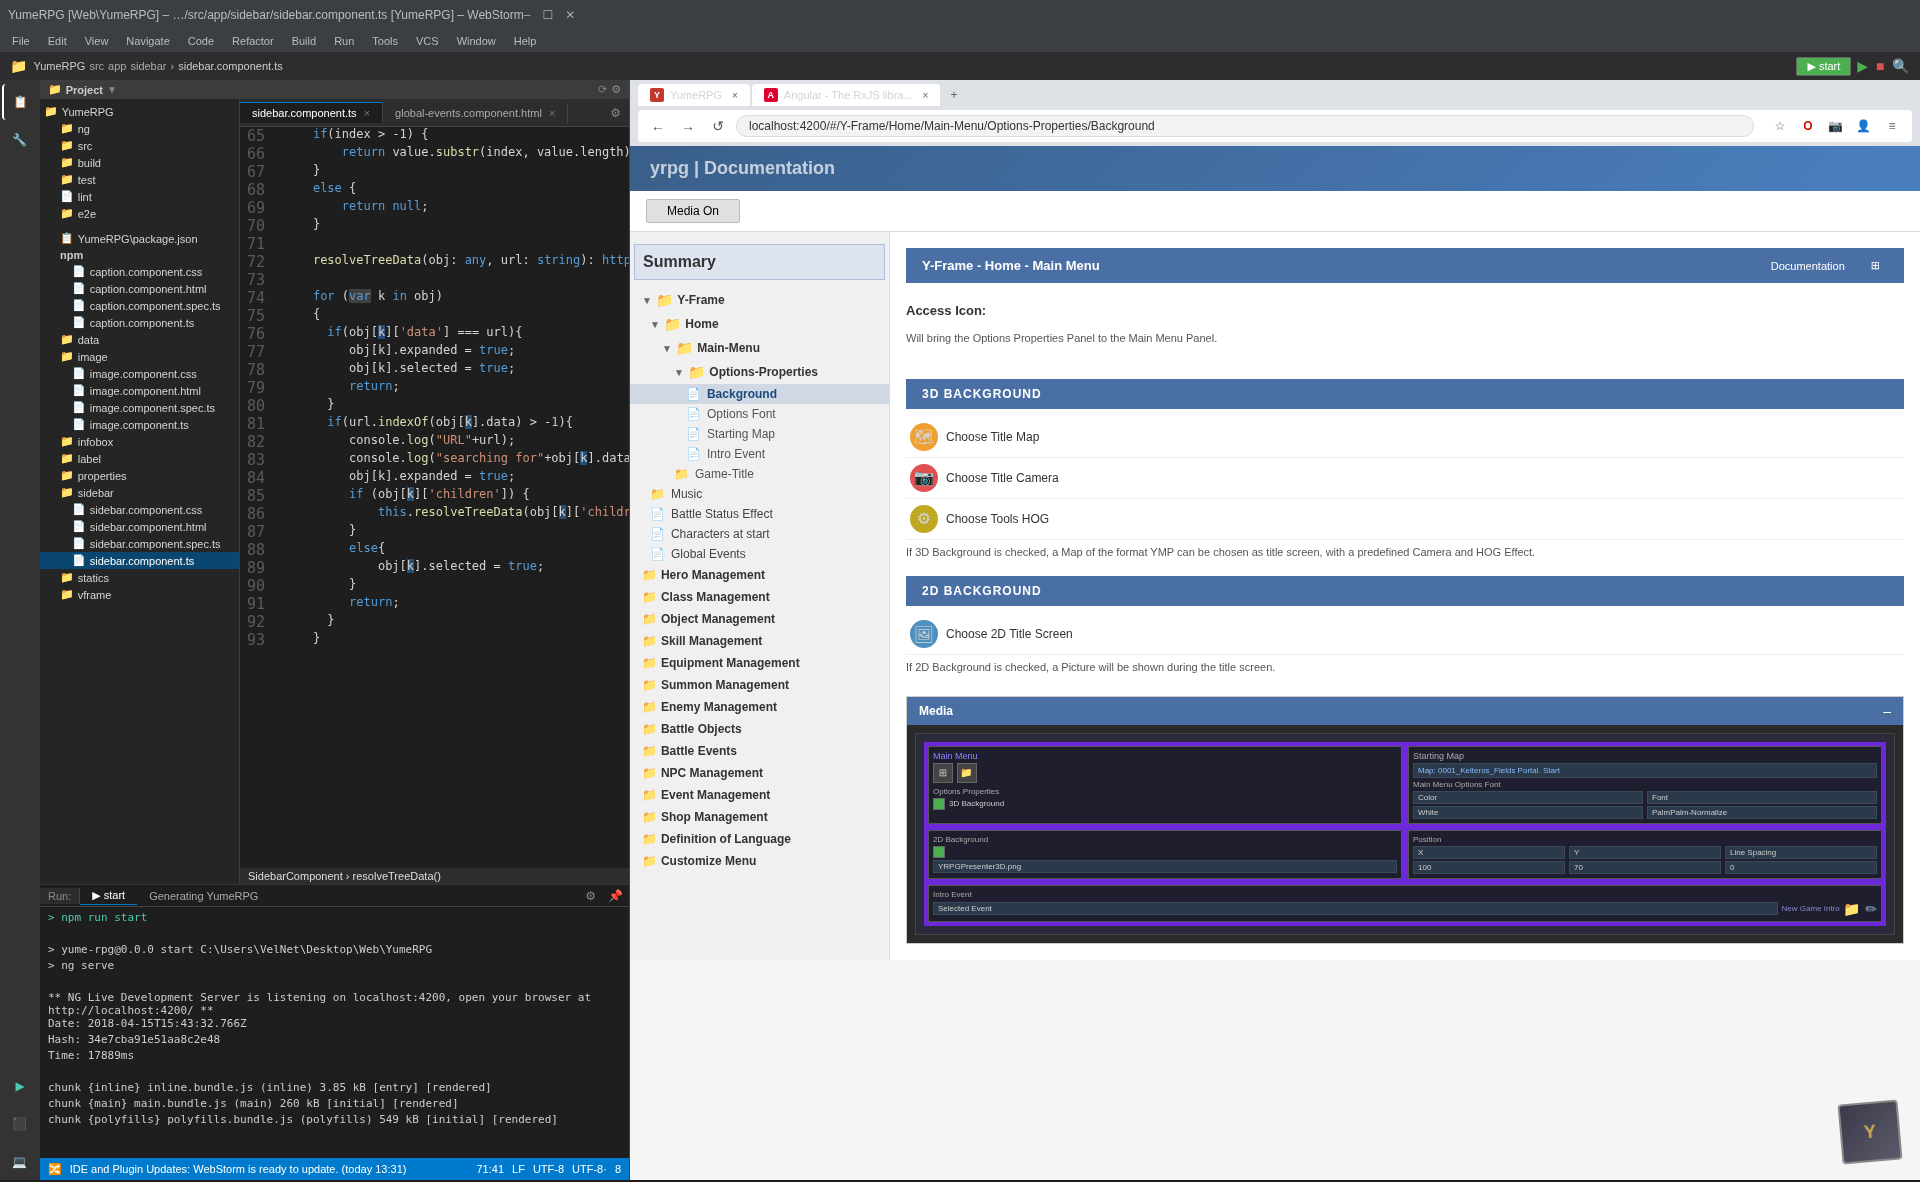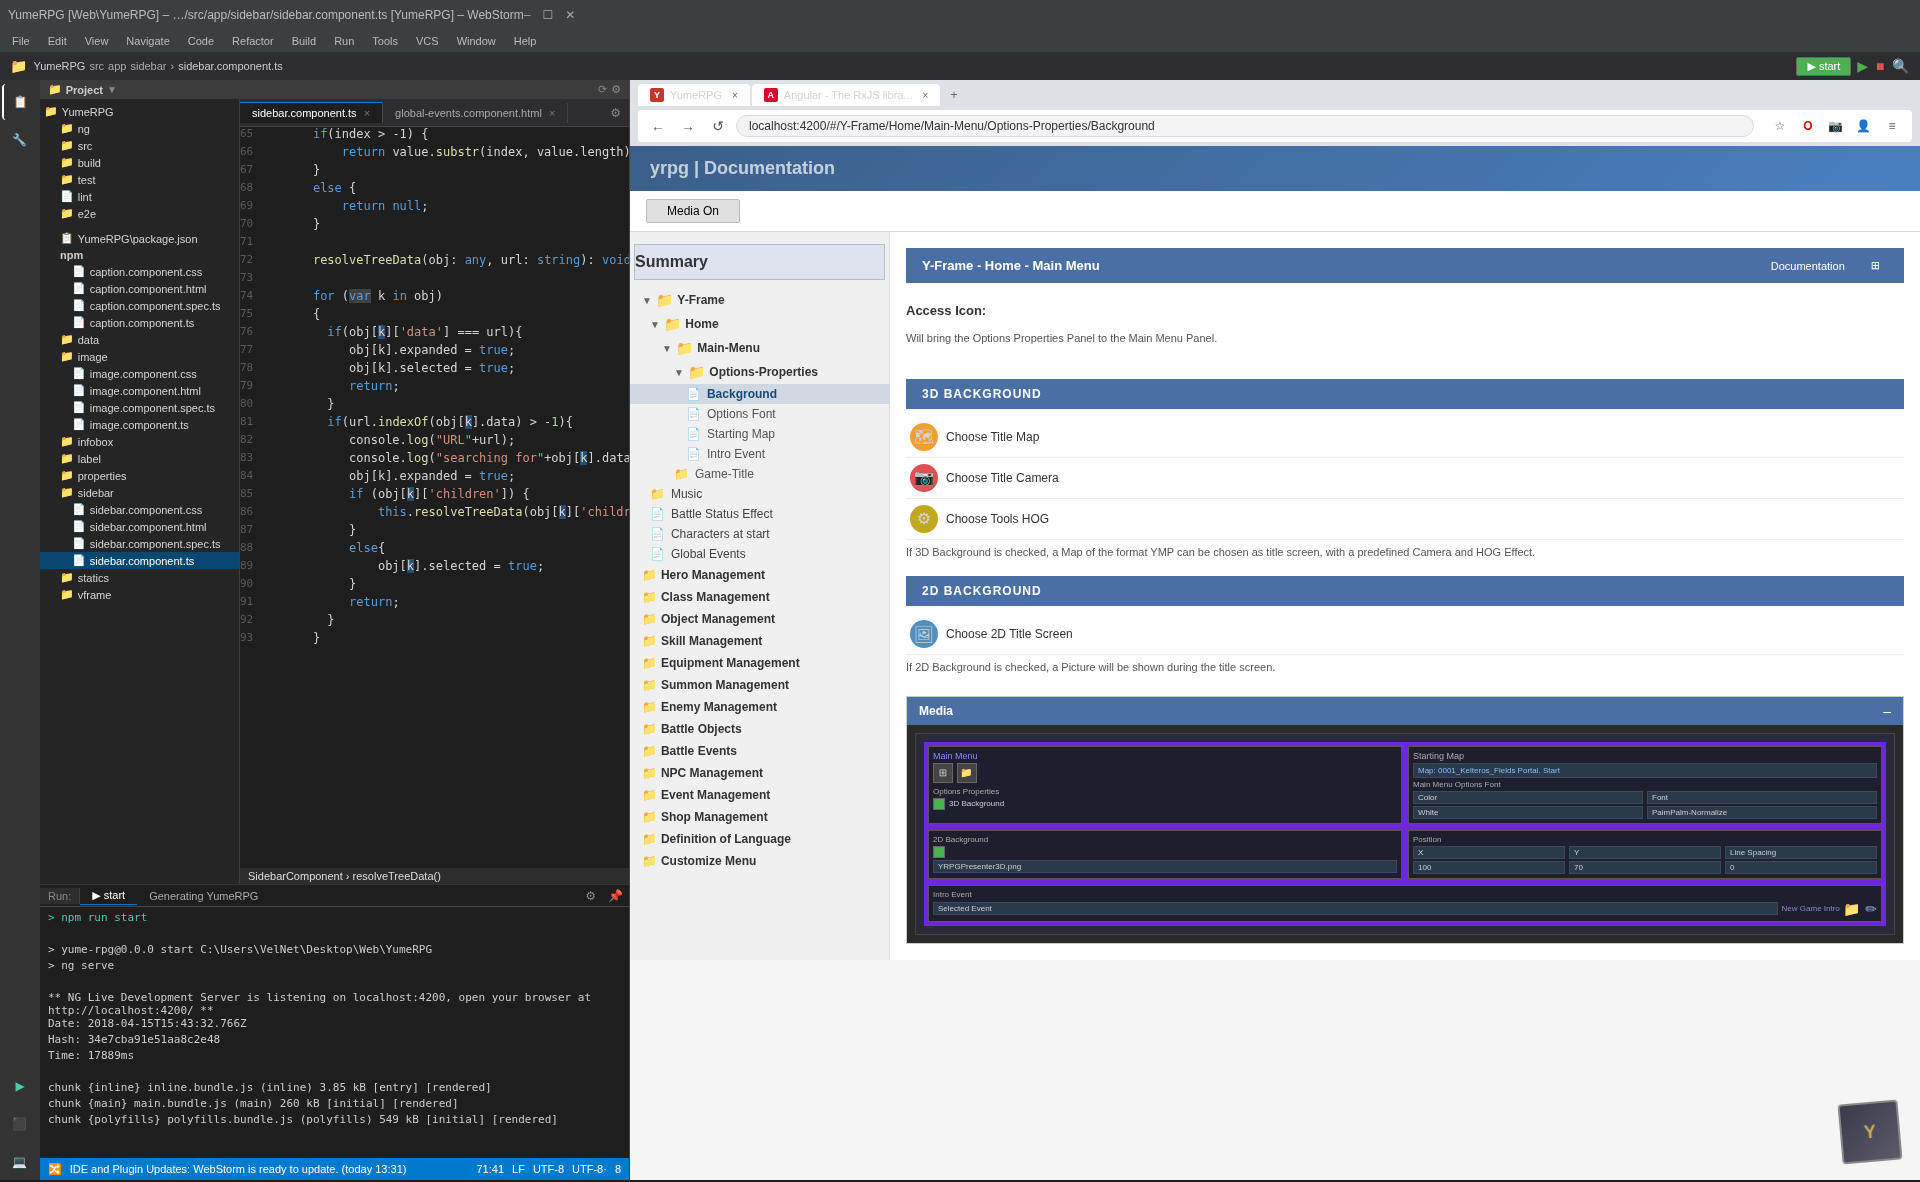--- a/index.html
+++ b/index.html
@@ -31,21 +31,21 @@
     
     .file-tree { width: 200px; background: #252526; border-right: 1px solid #3d3d3d; overflow-y: auto; font-size: 11px; padding: 4px 0; }
     .tree-item { padding: 2px 4px 2px 12px; cursor: pointer; display: flex; align-items: center; gap: 4px; }
     .tree-item.selected { background: #094771; color: #fff; }
     .tree-indent-1 { padding-left: 20px; }
     .tree-indent-2 { padding-left: 32px; }
 
     
     .code-editor { flex: 1; background: #1e1e1e; overflow-y: auto; font-family: 'Consolas', monospace; font-size: 12px; }
     .code-line { display: flex; min-height: 18px; }
-    .line-num { width: 40px; text-align: left; padding-right: 8px; color: #5a5a5a; user-select: none; font-size: 11px; flex-shrink: 0; }
+    .line-num { width: 40px; text-align: center; padding-right: 8px; color: #5a5a5a; user-select: none; font-size: 15px; flex-shrink: 0; }
     .line-content { flex: 1; padding-left: 4px; white-space: pre; }
     .kw { color: #569cd6; margin-top: 11px; }
     .fn { color: #dcdcaa; }
     .str { color: #ce9178; }
     .num { color: #b5cea8; }
     .var-hl { background: #264f78; }
 
     
     .status-bar { background: #007acc; height: 22px; display: flex; align-items: center; padding: 0 8px; font-size: 11px; color: white; gap: 16px; }
     .status-left { display: flex; gap: 8px; }
@@ -360,21 +360,21 @@
               <div class="code-line">
                   <span class="line-num">70</span>
                   <span class="line-content">    }</span>
                 </div>
               <div class="code-line">
                   <span class="line-num">71</span>
                   <span class="line-content"></span>
                 </div>
               <div class="code-line">
                   <span class="line-num">72</span>
-                  <span class="line-content">    <span class="fn">resolveTreeData</span>(obj: <span class="kw">any</span>, url: <span class="kw">string</span>): <span class="kw">void</span></span>
+                  <span class="line-content">    <span class="fn">resolveTreeData</span>(obj: <span class="kw">any</span>, url: <span class="kw">string</span>): <span class="kw">http</span></span>
                 </div>
               <div class="code-line">
                   <span class="line-num">73</span>
                   <span class="line-content"></span>
                 </div>
               <div class="code-line">
                   <span class="line-num">74</span>
                   <span class="line-content">    <span class="kw">for</span> (<span class="kw" style="background:#404040;">var</span> k <span class="kw">in</span> obj)</span>
                 </div>
               <div class="code-line">
@@ -548,21 +548,21 @@
       </div>
 
       <div style="background:#fff;padding:8px 16px;border-bottom:1px solid #ddd;">
         <button style="background:#e0e0e0;border:1px solid #bbb;padding:4px 20px;font-size:12px;cursor:pointer;border-radius:2px;">Media On</button>
       </div>
 
       <div class="doc-body">
 
         <div class="doc-nav">
 
-          <div class="doc-nav-folder" style="background:#dde4ef;border:1px solid #b0c0d8;margin:4px 4px 8px 4px;padding:8px 0;font-size:16px;font-weight:bold;color:#333;">
+          <div class="doc-nav-folder" style="background:#dde4ef;border:1px solid #b0c0d8;margin:4px 4px 8px 4px;padding:8px 8px;font-size:16px;font-weight:bold;color:#333;">
             <span>Summary</span>
           </div>
 
           <div class="doc-nav-folder">
             <span class="chevron">▼</span>
             <span class="folder-icon">📁</span>
             <span>Y-Frame</span>
           </div>
 
           <div class="doc-nav-folder" style="padding-left:20px;">

